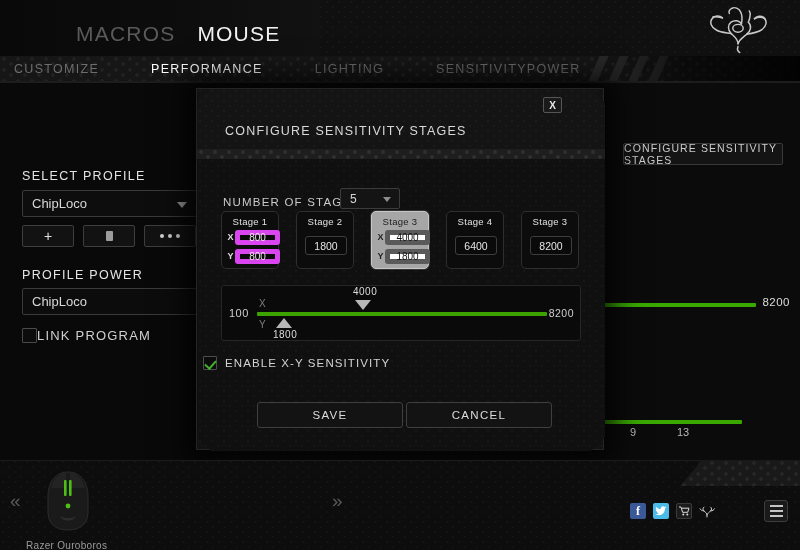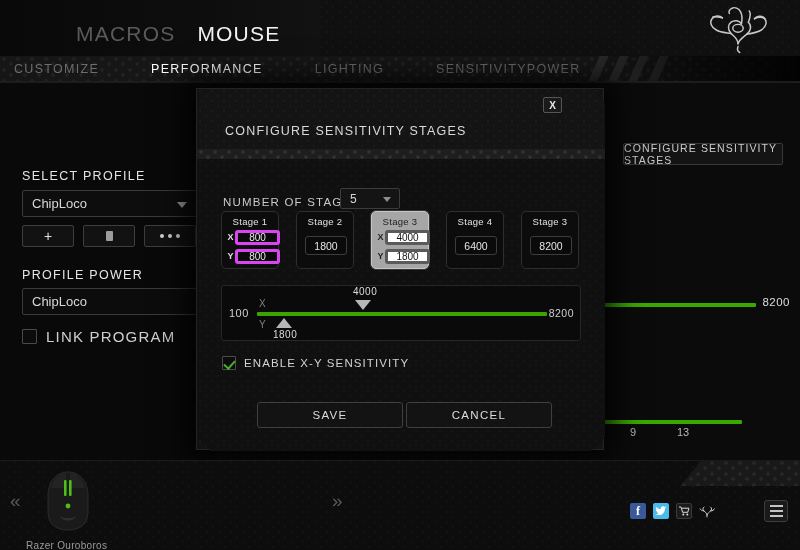--- a/index.html
+++ b/index.html
@@ -119,21 +119,21 @@
 
   .profile-name-input {
     position:absolute; left:22px; top:205px; width:175px; height:27px;
     background:#0c0c0c; border:1px solid #3a3a3a; border-radius:2px;
     display:flex; align-items:center;
   }
   .profile-name-input span { font-size:13px; color:#d8d8d8; margin-left:9px; }
 
   .link-prog { position:absolute; left:22px; top:245px; display:flex; align-items:center; cursor:pointer; }
   .chk-box { width:15px; height:15px; border:1px solid #4a4a4a; background:#0c0c0c; border-radius:1px; }
-  .link-prog .lbl { font-size:15px; letter-spacing:1.2px; color:#cfcfcf; margin-left:9px; }
+  .link-prog .lbl { font-size:13px; letter-spacing:1.2px; color:#cfcfcf; }
 
   
   .bg-graph { position:absolute; left:216px; top:0; width:584px; height:377px; }
   .cfg-btn-bg {
     position:absolute; right:17px; top:60px; width:160px; height:22px;
     border:1px solid #3a3a3a; background:#141414; border-radius:2px;
     display:flex; align-items:center; justify-content:center; cursor:pointer;
   }
   .cfg-btn-bg span { font-size:10.5px; letter-spacing:1.1px; color:#cccccc; }
 
@@ -230,21 +230,21 @@
     border:1px solid #3d3d3d; border-radius:3px; background:#0a0a0a;
     display:flex; align-items:center; justify-content:center;
     font-size:10.5px; color:#e4e4e4;
   }
   .xy-row {
     position:absolute; left:4px; width:54px; height:16px; display:flex; align-items:center;
   }
   .xy-row .axis-l { font-size:9px; color:#e0e0e0; width:9px; text-align:center; font-weight:bold; }
   .stage-box.selected .xy-row .axis-l { color:#1f1f1f; }
   .xy-row .fld {
-    flex:1; height:15px; border:3px solid #d946ef; border-radius:3px; background:#0a0a0a;
+    flex:1; height:15px; border:5px solid #d946ef; border-radius:3px; background:#0a0a0a;
     display:flex; align-items:center; justify-content:center;
     font-size:10px; color:#e8e8e8;
   }
   .stage-box.selected .xy-row .fld { background:#ffffff; border-color:#5a5a5a; color:#141414; }
   .xy-row.r1 { top: 17px; }
   .xy-row.r2 { top: 36px; }
 
   
   .slider-panel {
     position:absolute; left:24px; top:196px; width:360px; height:56px;
@@ -264,21 +264,21 @@
     border-top:10px solid #b7b7b7; cursor:pointer;
   }
   .marker-up {
     position:absolute; width:0; height:0;
     border-left:8px solid transparent; border-right:8px solid transparent;
     border-bottom:10px solid #b7b7b7; cursor:pointer;
   }
   .marker-label { position:absolute; font-size:10px; color:#dcdcdc; letter-spacing:.5px; }
 
   
-  .enable-xy { position:absolute; left:25px; top:267px; display:flex; align-items:center; cursor:pointer; }
+  .enable-xy { position:absolute; left:6px; top:267px; display:flex; align-items:center; cursor:pointer; }
   .chk-on {
     width:14px; height:14px; border:1px solid #4d4d4d; background:#0c0c0c; border-radius:1px;
     position:relative;
   }
   .chk-on::after {
     content:""; position:absolute; left:2.5px; top:1px; width:5px; height:9px;
     border:solid #43b02a; border-width:0 2px 2px 0; transform:rotate(42deg);
   }
   .enable-xy .lbl { font-size:11.5px; letter-spacing:1.1px; color:#d2d2d2; margin-left:8px; }
 

